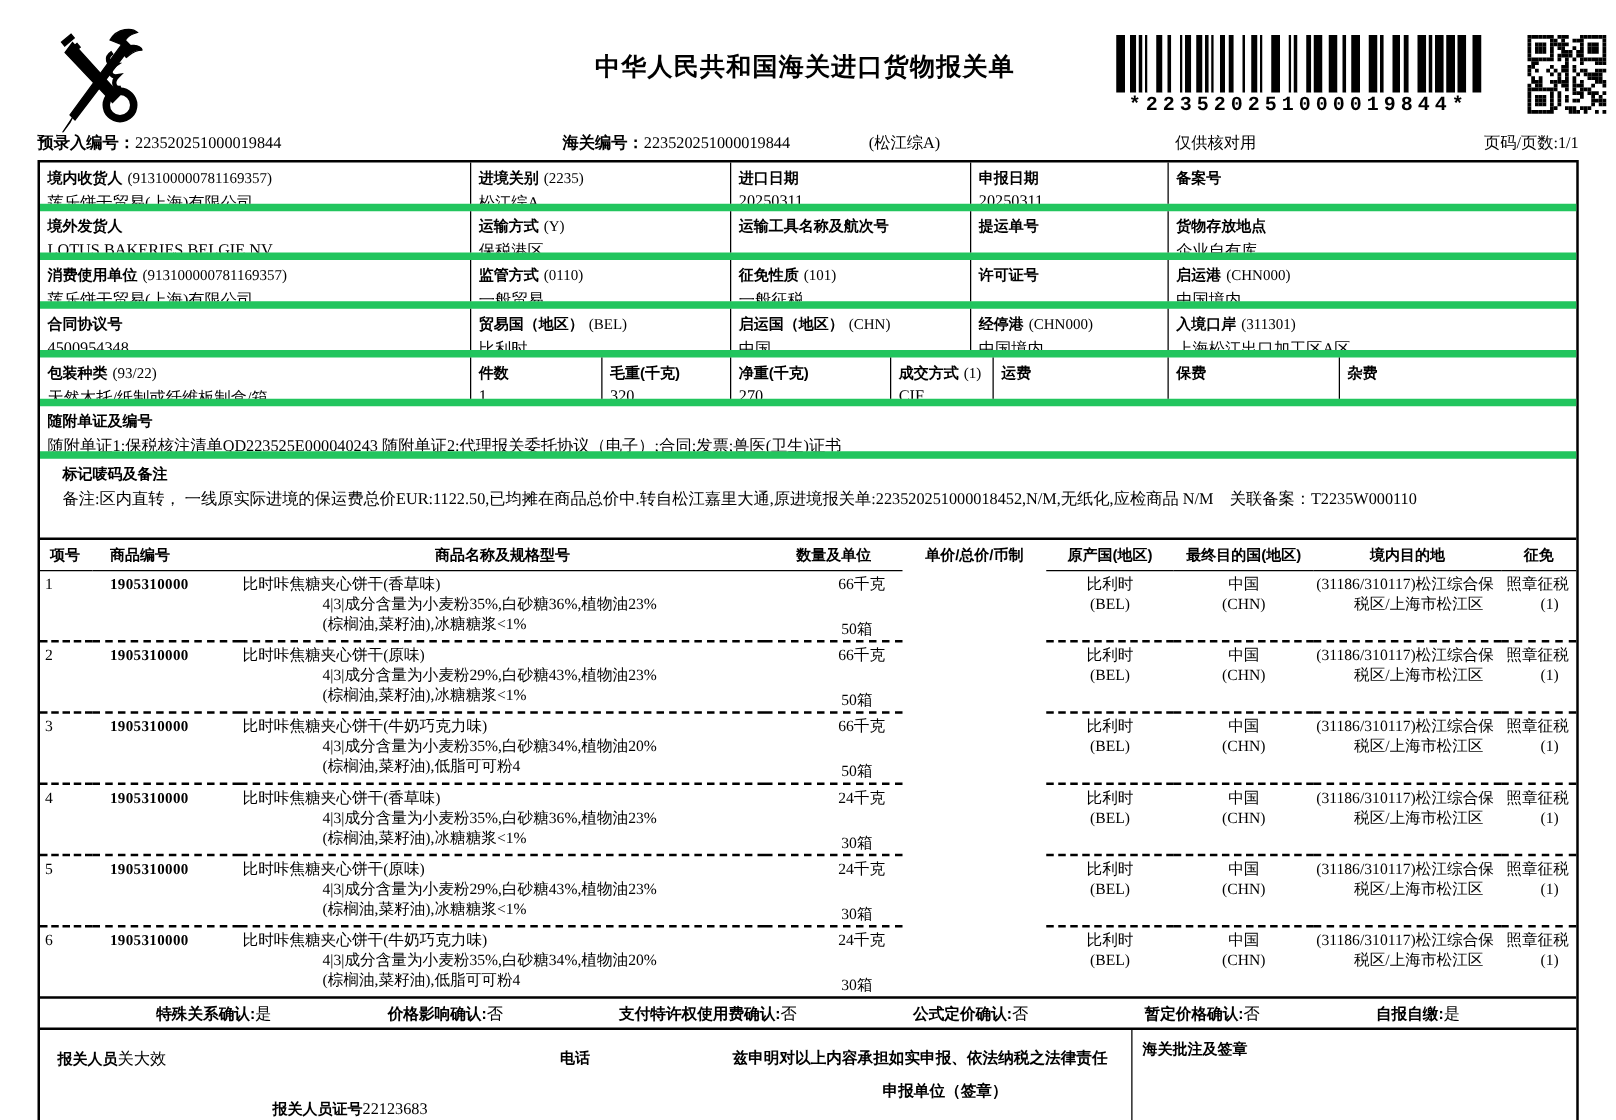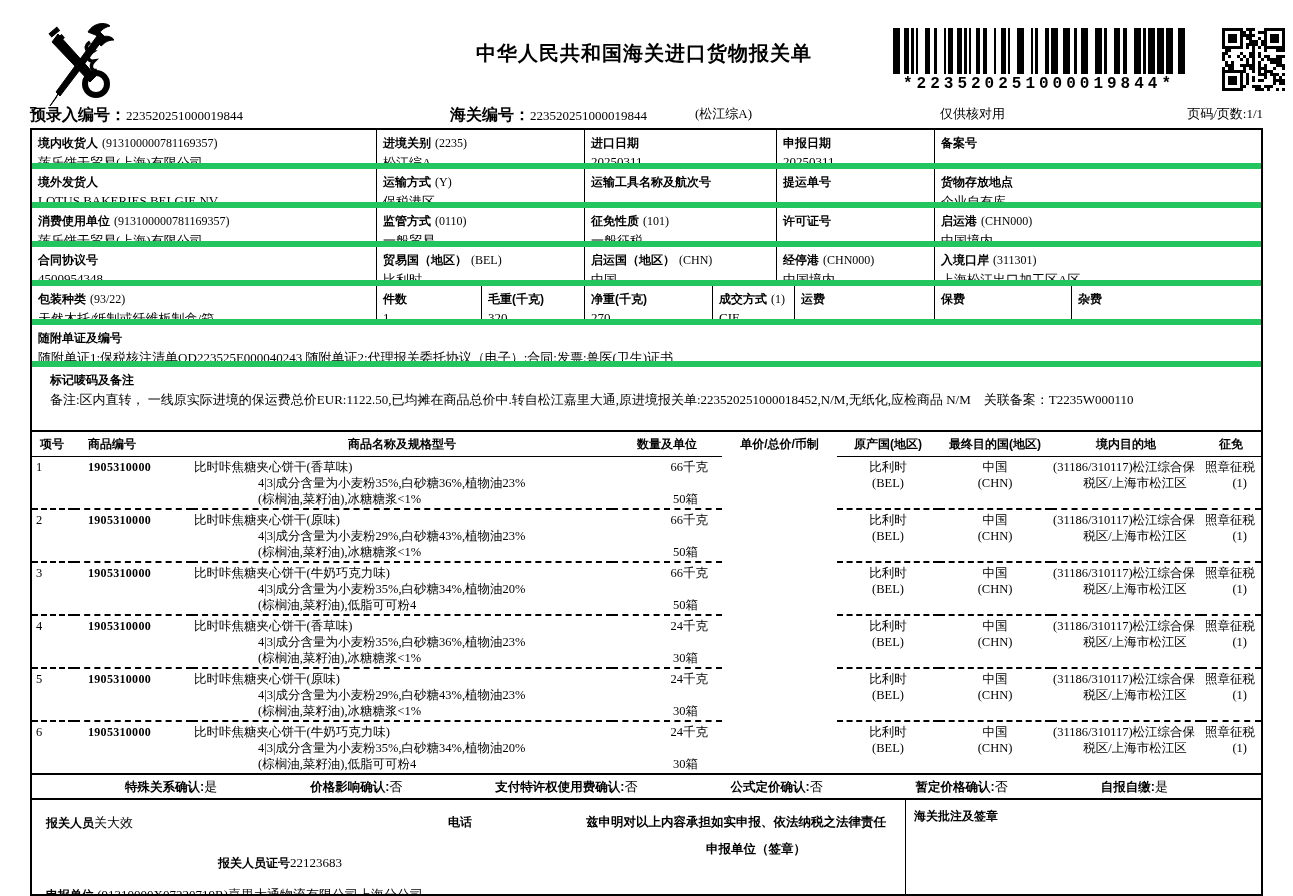--- a/index.html
+++ b/index.html
@@ -26,21 +26,21 @@
   .barcode i { display:block; height:100%; }
   .barcode-text {
     font-family:"Liberation Mono","DejaVu Sans Mono",monospace;
     font-weight:bold; font-size:16px; letter-spacing:4px; text-align:center; margin-top:1px; white-space:nowrap;
   }
   .qr { position:absolute; left:1222px; top:28px; display:grid; grid-template-columns:repeat(21,3px); grid-auto-rows:3px; }
   .qr i { display:block; }
   .qr i.on { background:#000; }
 
   .info-line { position:absolute; top:105px; left:30px; right:30px; display:flex; font-size:13px; white-space:nowrap; }
-  .info-line .lbl { font-size:16px;font-family:Liberation Serif, serif; }
+  .info-line .lbl { font-size:13px;font-family:Liberation Serif, serif; }
   .seg1 { width:420px; } .seg2 { width:245px; } .seg3 { width:245px; } .seg4 { flex:1; } .seg5 { text-align:right; }
 
   
   .doc { position:absolute; top:128px; left:30px; width:1233px; border:2px solid #000; border-bottom:3px solid #000; background:#fff; }
   .grow { display:grid; border-bottom:6px solid #22c55e; }
   .grow > .cell { border-right:1px solid #000; padding:3px 6px 0 6px; overflow:hidden; }
   .grow > .cell:last-child { border-right:none; }
   .rABCD { grid-template-columns:345px 208px 192px 158px auto; height:39px; }
   .rE { grid-template-columns:345px 105px 103px 128px 82px 140px 137px auto; height:39px; }
   .rF { grid-template-columns:auto; height:42px; }
@@ -56,21 +56,21 @@
   .h-code { text-align:left; padding-left:14px !important; }
   .h-name,.h-qty,.h-price,.h-origin,.h-destc,.h-dom,.h-duty { text-align:center; }
   .g-row { font-size:12.5px; line-height:16px; }
   .g-row > .c { padding:2px 2px 1px 2px; min-height:51px; }
   .g-row + .g-row > .c:not(.price) { border-top:2px dashed #000; }
   .c.no { padding-left:4px; }
   .c.code { padding-left:14px; font-weight:bold; letter-spacing:0.3px; }
   .c.name .l2 { padding-left:64px; }
   .c.qty { display:flex; flex-direction:column; justify-content:space-between; text-align:right; }
   .c.qty .q1 { padding-right:12px; }
-  .c.qty .q2 { padding-right:22px; }
+  .c.qty .q2 { padding-right:22px;margin-top:20px; }
   .c.origin, .c.destc { text-align:center; }
   .c.domestic { text-align:left; }
   .c.domestic .dom2 { text-align:center; padding-left:18px; }
   .c.duty { text-align:right; padding-right:6px; }
   .c.duty .d2 { padding-right:8px; }
 
   
   .conf-band { border-top:2.5px solid #000; border-bottom:2.5px solid #000; height:27px;
     display:flex; justify-content:space-evenly; align-items:center; white-space:nowrap; }
   .conf b { font-family:"Liberation Sans","DejaVu Sans",sans-serif; font-size:12.5px; }

